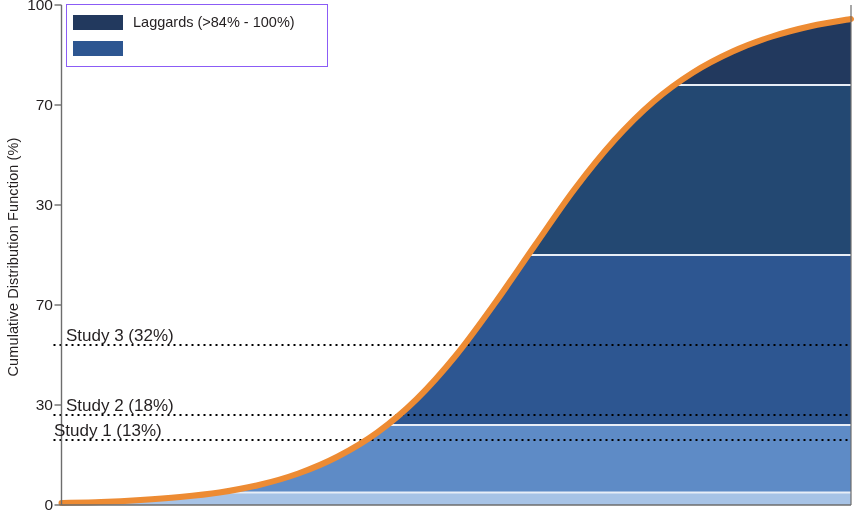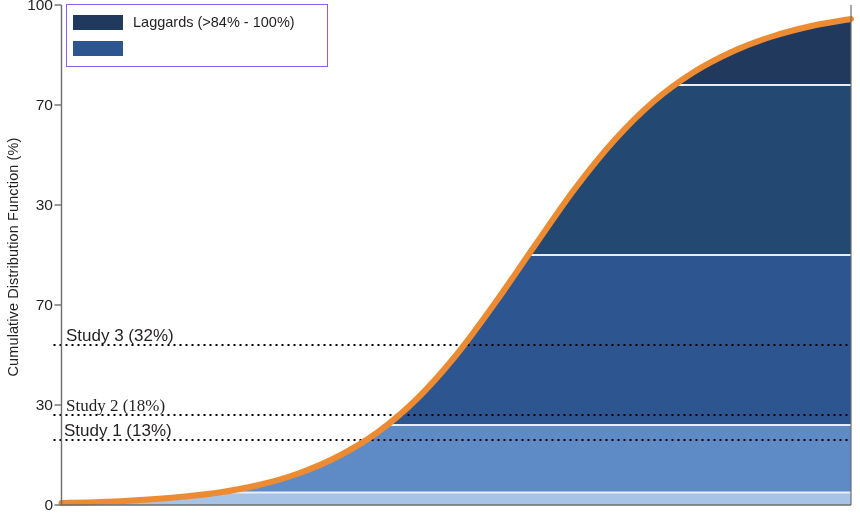--- a/index.html
+++ b/index.html
@@ -148,22 +148,22 @@
         <line x1="54.5" x2="61.5" y1="405" y2="405" stroke="#6d6d6d" stroke-width="1.4"></line>
         <line x1="54.5" x2="61.5" y1="305" y2="305" stroke="#6d6d6d" stroke-width="1.4"></line>
         <line x1="54.5" x2="61.5" y1="205" y2="205" stroke="#6d6d6d" stroke-width="1.4"></line>
         <line x1="54.5" x2="61.5" y1="105" y2="105" stroke="#6d6d6d" stroke-width="1.4"></line>
         <line x1="54.5" x2="61.5" y1="5" y2="5" stroke="#6d6d6d" stroke-width="1.4"></line>
       </g>
   </svg>
 
   <div id="study-labels">
       <div class="study-label" style="left: 66px; top: 327px;">Study 3 (32%)</div>
-      <div class="study-label" style="left: 66px; top: 397px; font-family: Liberation Serif, serif;">Study 2 (18%)</div>
-      <div class="study-label" style="left: 64px; top: 422px;">Study 1 (13%)</div>
+      <div class="study-label" style="left: 66px; top: 397px;">Study 2 (18%)</div>
+      <div class="study-label" style="left: 54px; top: 422px;">Study 1 (13%)</div>
     </div>
 
   <div id="legend">
       <div class="legend-row">
         <div class="legend-swatch" style="background: rgb(34, 57, 94);"></div>
         <div class="legend-label">Laggards (&gt;84% - 100%)</div>
       </div>
       <div class="legend-row">
         <div class="legend-swatch" style="background: rgb(45, 86, 145);"></div>
       </div>

